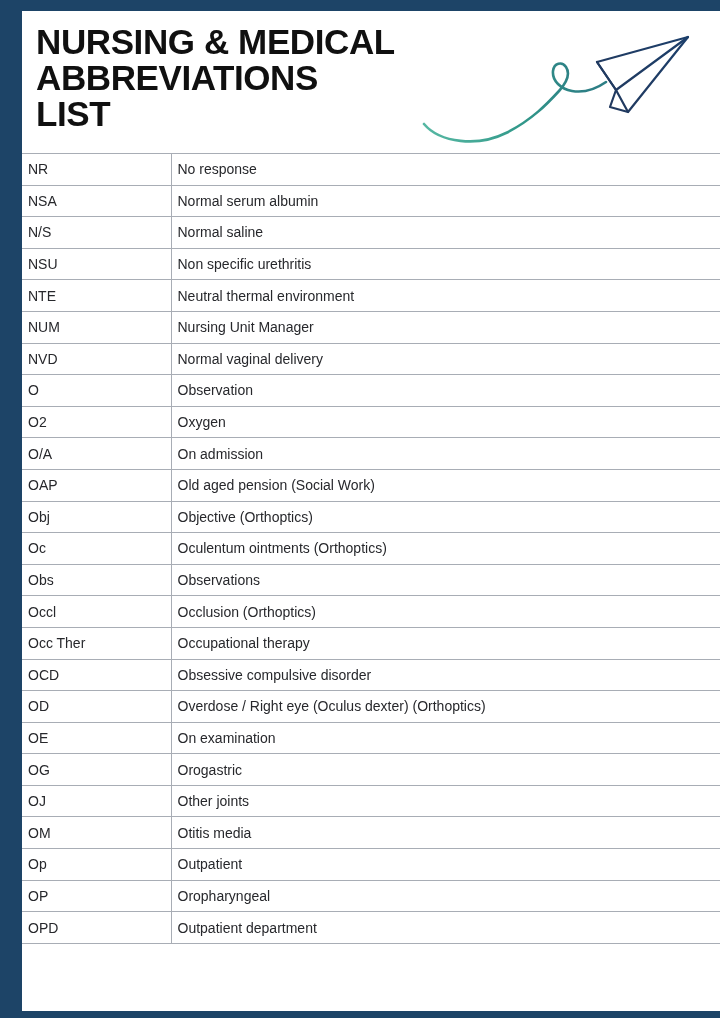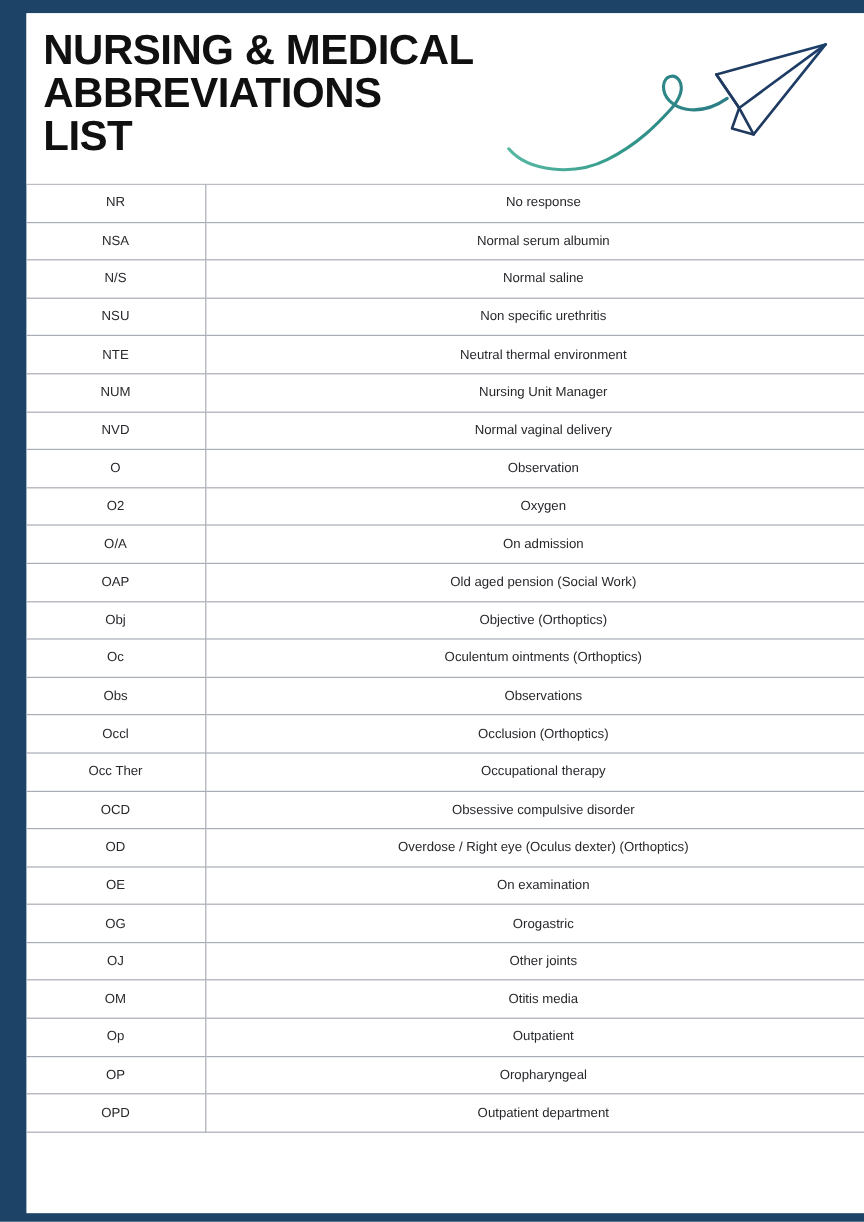--- a/index.html
+++ b/index.html
@@ -76,24 +76,23 @@
   #abbrev-table col.col-abbr { width: 149px; }
   #abbrev-table col.col-mean { width: auto; }
 
   #abbrev-table tr {
     height: 31.6px;
   }
   #abbrev-table td {
     border-top: 1.5px solid #a8adb5;
     border-bottom: 1.5px solid #a8adb5;
     padding: 0 6px;
-    text-align: center;
     vertical-align: middle;
     color: #27282c;
-    font-size: 11px;
+    font-size: 14px;
     font-family: "Liberation Sans", "DejaVu Sans", sans-serif;
     white-space: nowrap;
     overflow: hidden;
   }
   #abbrev-table td.cell-abbr {
     border-right: 1.5px solid #a8adb5;
   }
   #abbrev-table tr:first-child td {
     border-top: 1.5px solid #a8adb5;
   }

